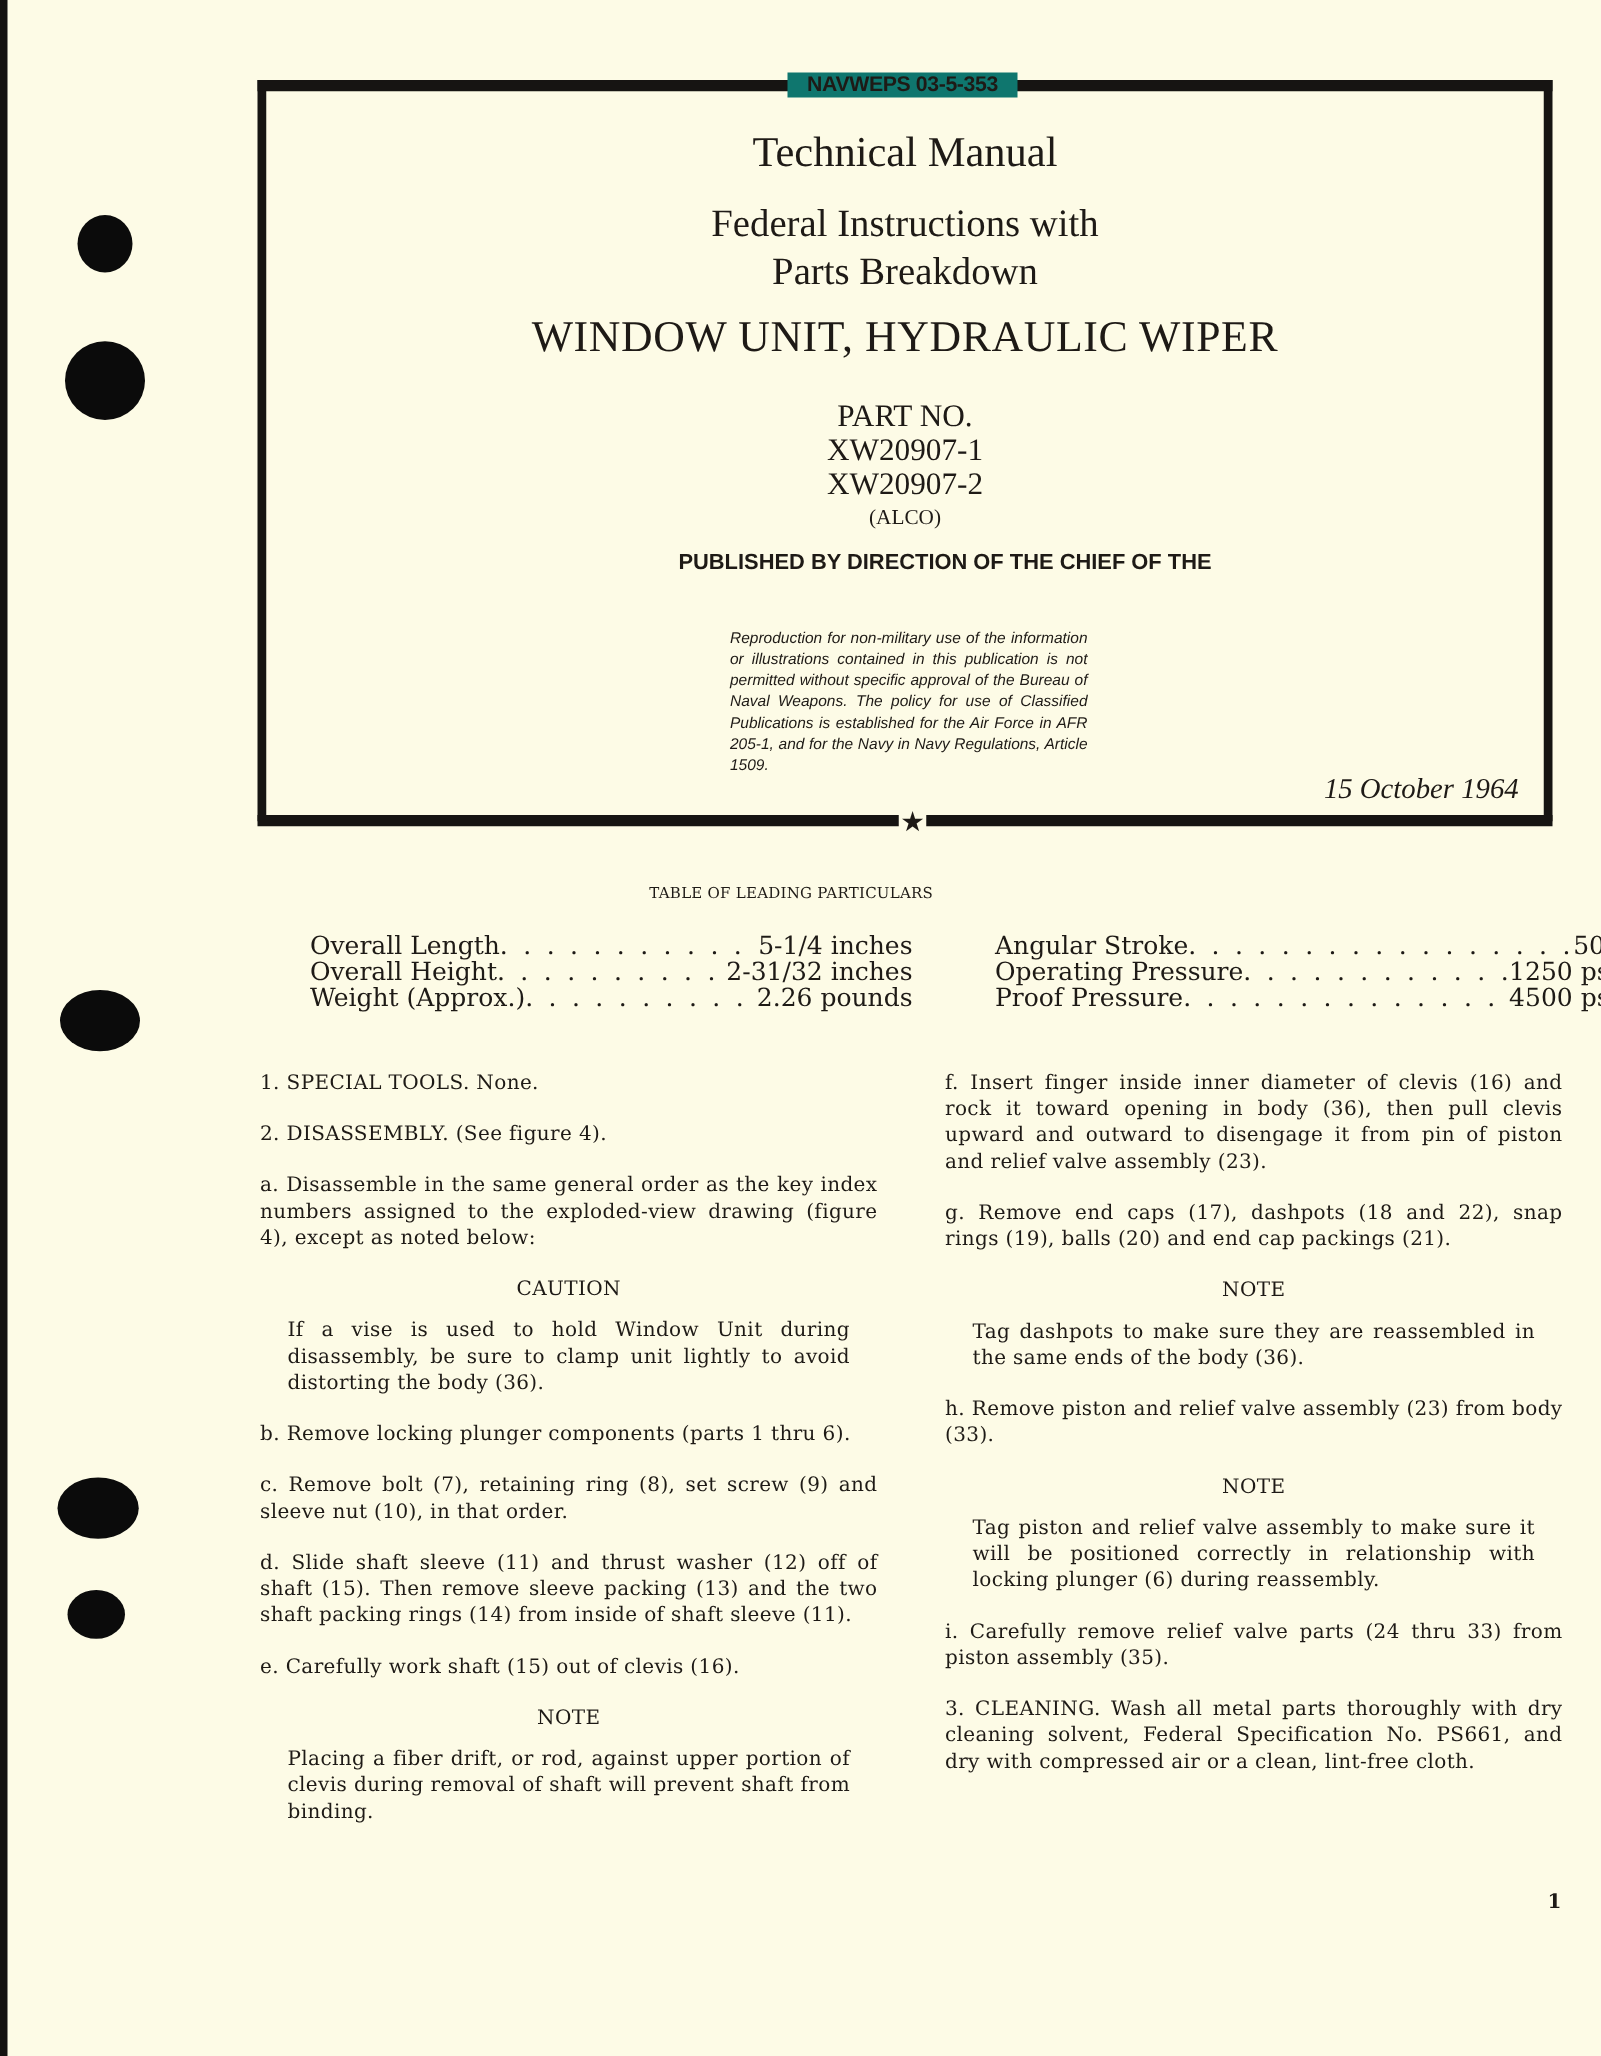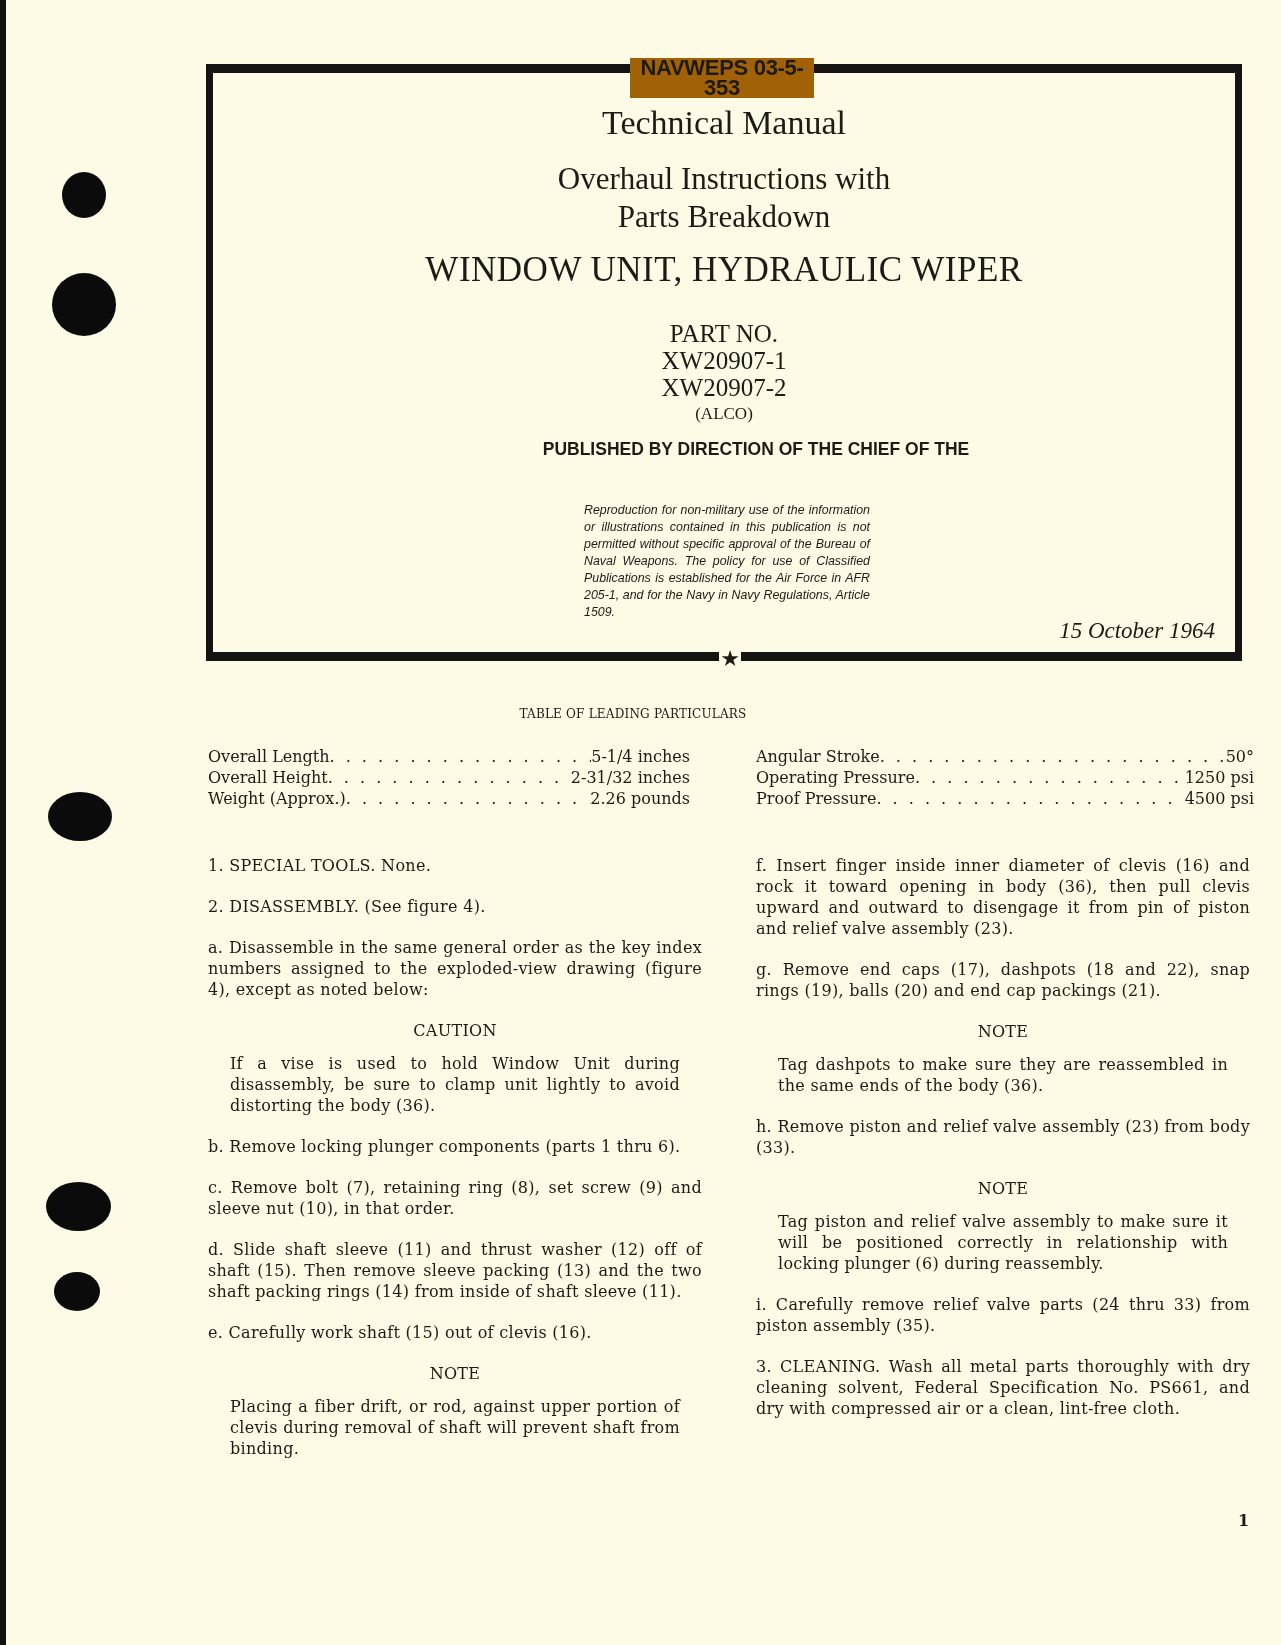--- a/index.html
+++ b/index.html
@@ -12,42 +12,42 @@
   .spine { position: absolute; left: 0; top: 0; width: 6px; height: 1645px; background: #141210; }
   .hole { position: absolute; background: #0b0b0b; border-radius: 50%; }
   .frame {
     position: absolute; left: 206px; top: 64px; width: 1036px; height: 593px;
     border-left: 7px solid #161412; border-right: 7px solid #161412;
     box-sizing: border-box;
   }
   .rule { position: absolute; height: 9px; background: #161412; }
   .navweps {
     position: absolute; top: 58px; left: 630px; width: 184px; text-align: center;
-    font-family: "Liberation Sans", sans-serif; font-weight: bold; font-size: 22px;
-    background: #a16207; line-height: 20px; letter-spacing: -0.3px;
+    font-family: "Liberation Sans", sans-serif; font-weight: bold; font-size: 17px;
+    background: #0f766e; line-height: 20px; letter-spacing: -0.3px;
   }
   .star { position: absolute; left: 719px; top: 648px; width: 22px; text-align: center; font-size: 22px; line-height: 22px; background:#fdfbe6; }
   .center { position: absolute; left: 206px; width: 1036px; text-align: center; font-family: "Liberation Serif", serif; }
   .t1 { top: 104px; font-size: 34px; }
   .t2 { top: 160px; font-size: 31px; line-height: 38px; }
   .t3 { top: 250px; font-size: 35px; letter-spacing: 0.5px; }
   .t4 { top: 320px; font-size: 25px; line-height: 27px; }
   .t5 { top: 404px; font-size: 17px; }
   .pub {
     position: absolute; left: 206px; width: 1100px; top: 438px; text-align: center;
     font-family: "Liberation Sans", sans-serif; font-weight: bold; font-size: 17.5px; line-height: 22px;
   }
   .repro {
     position: absolute; left: 584px; top: 502px; width: 286px;
     font-family: "Liberation Sans", sans-serif; font-style: italic; font-size: 12.4px; line-height: 17px;
     text-align: justify;
   }
   .date { position: absolute; right: 66px; top: 618px; font-family: "Liberation Serif", serif; font-style: italic; font-size: 23px; }
   .tlp-title { position: absolute; left: 0; width: 1266px; top: 707px; text-align: center; font-size: 12px; letter-spacing: 0.2px; }
-  .tlp { position: absolute; font-size: 16px; line-height: 21px; }
+  .tlp { position: absolute; font-size: 20px; line-height: 21px; margin-left: 40px; }
   .tlp .row { display: flex; white-space: nowrap; }
   .tlp .lbl { flex: 0 0 auto; }
   .tlp .dots { flex: 1 1 auto; overflow: hidden; letter-spacing: 3px; }
   .tlp .val { flex: 0 0 auto; }
   .col { position: absolute; font-size: 16px; line-height: 21px; width: 494px; letter-spacing: 0.3px; }
   .col p { margin: 0 0 20px 0; text-align: justify; }
   .col .hd { text-align: center; margin: 0 0 12px 0; }
   .col .ind { padding-left: 22px; padding-right: 22px; text-align: justify; margin-bottom: 20px; }
   .pgnum { position: absolute; left: 1238px; top: 1511px; font-size: 16px; font-weight: bold; }
 </style>
@@ -62,21 +62,21 @@
 <div class="hole" style="left:54px;top:1272px;width:46px;height:39px;"></div>
 
 <div class="frame"></div>
 <div class="rule" style="left:206px;top:64px;width:1036px;"></div>
 <div class="rule" style="left:206px;top:652px;width:1036px;"></div>
 <div class="navweps">NAVWEPS 03-5-353</div>
 <div class="star">★</div>
 
 <div class="center t1">Technical Manual</div>
 <div class="center t2">
-  <div>Overhaul Instructions with</div>
+  <div>Federal Instructions with</div>
   <div>Parts Breakdown</div>
 </div>
 <div class="center t3">WINDOW UNIT, HYDRAULIC WIPER</div>
 <div class="center t4">
   <div>PART NO.</div>
   <div>XW20907-1</div>
   <div>XW20907-2</div>
 </div>
 <div class="center t5">(ALCO)</div>
 <div class="pub">

